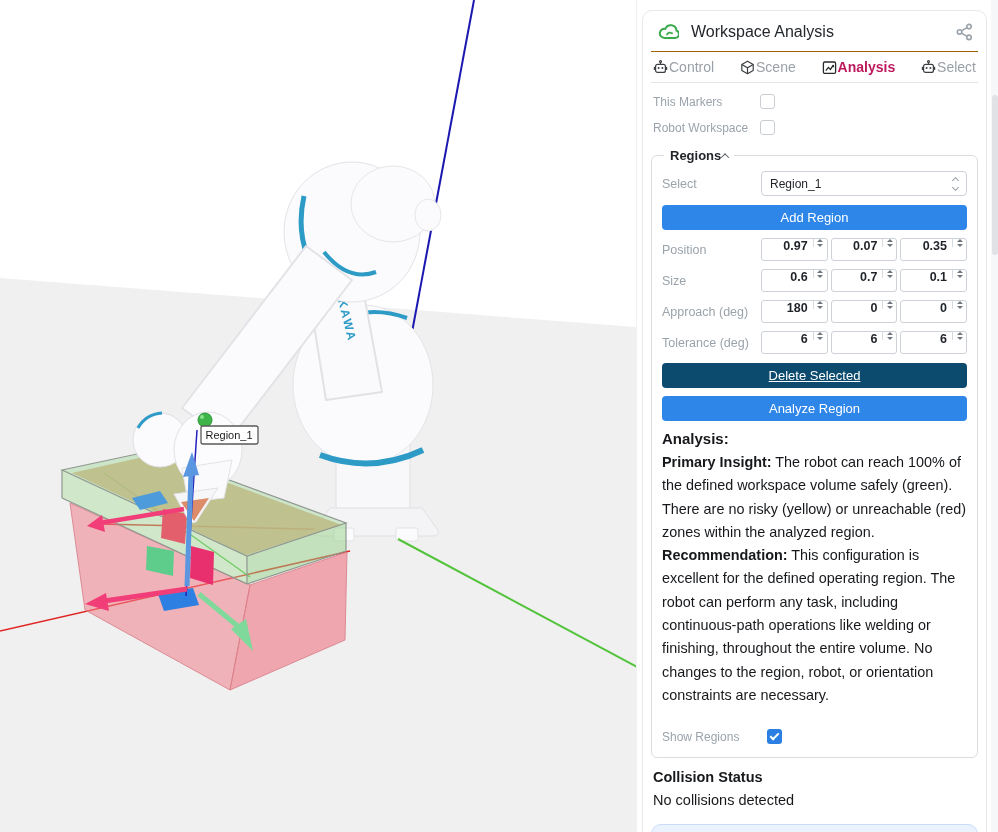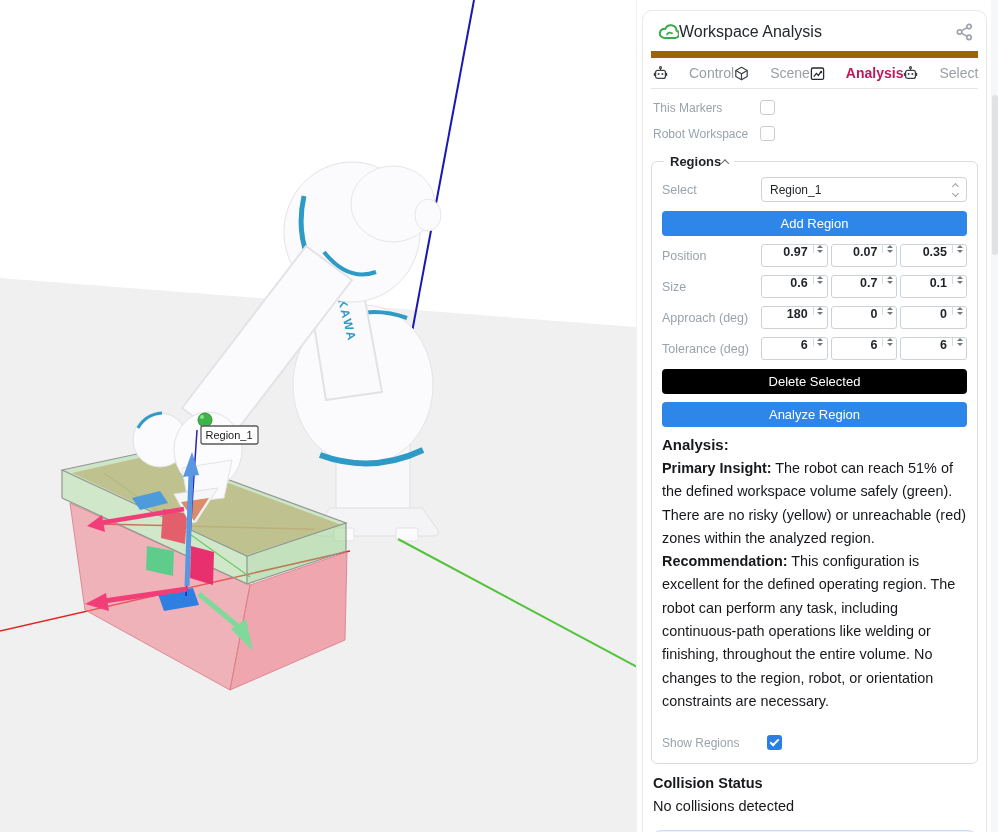--- a/index.html
+++ b/index.html
@@ -1,44 +1,44 @@
 <!DOCTYPE html>
 <html><head>
 <meta charset="utf-8">
 <style>
   html,body{margin:0;padding:0;background:#fff;}
   .app{position:relative;width:998px;height:832px;overflow:hidden;font-family:"Liberation Sans",sans-serif;background:#fff;}
   .viewport{position:absolute;left:0;top:0;width:636px;height:832px;background:#fff;}
   .sidebar{position:absolute;left:636px;top:0;width:362px;height:832px;background:#fff;border-left:1px solid #f0f1f3;}
   .card{position:absolute;left:5px;top:10px;right:12px;bottom:-30px;border:1px solid #e6e8ec;border-radius:10px 10px 0 0;background:#fff;overflow:hidden;}
   .card-inner{padding:0 8px;}
-  .hdr{display:flex;align-items:center;gap:0;padding:11px 4px 9px 6px;border-bottom:7px solid #a16207;}
+  .hdr{display:flex;align-items:center;gap:12px;padding:11px 4px 9px 6px;border-bottom:1px solid #a16207;}
   .hdr-title{font-size:16px;color:#24282c;flex:1;}
   .tabs{display:flex;align-items:center;justify-content:space-between;padding:7px 2px;border-bottom:1px solid #e3e5e8;}
-  .tab{display:flex;align-items:center;gap:21px;font-size:14px;color:#9aa0a6;cursor:pointer;}
+  .tab{display:flex;align-items:center;gap:1px;font-size:14px;color:#9aa0a6;cursor:pointer;}
   .tab.active .tab-label{color:#be185d;font-weight:bold;}
   .chkrow{display:flex;align-items:center;margin:11px 2px 0 2px;}
   .chkrow .lbl{width:107px;font-size:12px;color:#9aa3ac;}
   .cb{width:13px;height:13px;border:1.5px solid #c9cdd2;border-radius:3px;background:#fff;}
   .cb.checked{width:15px;height:15px;border:none;border-radius:3px;background:#2b7fe3;display:flex;align-items:center;justify-content:center;}
   .cb .mark{width:7px;height:3px;border-left:2px solid #fff;border-bottom:2px solid #fff;transform:rotate(-45deg);margin-top:-2px;}
   fieldset.regions{margin:13px 0 0 0;border:1px solid #d9dde2;border-radius:6px;padding:4px 10px 13px 10px;}
   fieldset.regions legend{font-size:13px;font-weight:bold;color:#212529;padding:0 6px;margin-left:2px;display:flex;align-items:center;gap:1px;}
   .chev-up{width:5px;height:5px;border-left:1.5px solid #555a60;border-top:1.5px solid #555a60;transform:rotate(45deg) translate(1px,1px);}
   .row{display:flex;align-items:center;margin-top:8px;}
   .row .lbl{width:99px;font-size:12.5px;color:#9aa3ab;}
   .sel{flex:1;height:23px;border:1px solid #cdd2d8;border-radius:4px;background:#fff;display:flex;align-items:center;padding:0 8px;font-size:12px;color:#1f2328;font-weight:500;}
   .sel .spacer{flex:1;}
   .updown{display:flex;flex-direction:column;gap:2px;align-items:center;}
   .sch{width:4px;height:4px;border-left:1.2px solid #9aa1a8;border-top:1.2px solid #9aa1a8;}
   .sch.u{transform:rotate(45deg);}
   .sch.d{transform:rotate(225deg);}
   .btn{height:25px;border:none;border-radius:4px;width:100%;color:#fff;font-size:13px;font-family:"Liberation Sans",sans-serif;display:flex;align-items:center;justify-content:center;cursor:pointer;margin-top:9px;}
   .btn.blue{background:#2e86e9;}
-  .btn.red{background:#000000;}
+  .btn.red{background:#0c4a6e;text-decoration:underline;}
   .spin3{flex:1;display:flex;gap:3px;}
   .spin{flex:1;height:21px;border:1px solid #cdd2d8;border-radius:3px;background:#fff;display:flex;align-items:flex-start;overflow:hidden;}
   .spin .val{flex:1;display:flex;align-items:center;justify-content:flex-end;padding-right:5px;font-size:12.5px;font-weight:600;color:#1f2328;}
   .spin .arrows{width:13px;border-left:1px solid #d8dbde;display:flex;flex-direction:column;align-items:center;justify-content:center;gap:2px;}
   .tri-u{width:0;height:0;border-left:3px solid transparent;border-right:3px solid transparent;border-bottom:3.5px solid #70767d;}
   .tri-d{width:0;height:0;border-left:3px solid transparent;border-right:3px solid transparent;border-top:3.5px solid #70767d;}
   .analysis{margin-top:9px;color:#16181b;}
   .analysis h4{margin:0 0 4px 0;font-size:15px;}
   .analysis p{margin:0;font-size:14.4px;line-height:23.3px;width:304px;}
   .showrow{display:flex;align-items:center;margin-top:22px;}
@@ -344,21 +344,21 @@
                   </span>
                 </div>
             </div>
           </div>
 
           <button class="btn red">Delete Selected</button>
           <button class="btn blue" style="margin-top:8px;">Analyze Region</button>
 
           <div class="analysis">
             <h4>Analysis:</h4>
-            <p><b>Primary Insight:</b><span> The robot can reach 51% of the defined workspace volume safely (green). There are no risky (yellow) or unreachable (red) zones within the analyzed region.</span></p>
+            <p><b>Primary Insight:</b><span> The robot can reach 100% of the defined workspace volume safely (green). There are no risky (yellow) or unreachable (red) zones within the analyzed region.</span></p>
             <p><b>Recommendation:</b><span> This configuration is excellent for the defined operating region. The robot can perform any task, including continuous-path operations like welding or finishing, throughout the entire volume. No changes to the region, robot, or orientation constraints are necessary.</span></p>
           </div>
 
           <div class="showrow">
             <span class="lbl">Show Regions</span>
             <span class="cb checked">
                 <span class="mark"></span>
               </span>
           </div>
         </fieldset>

